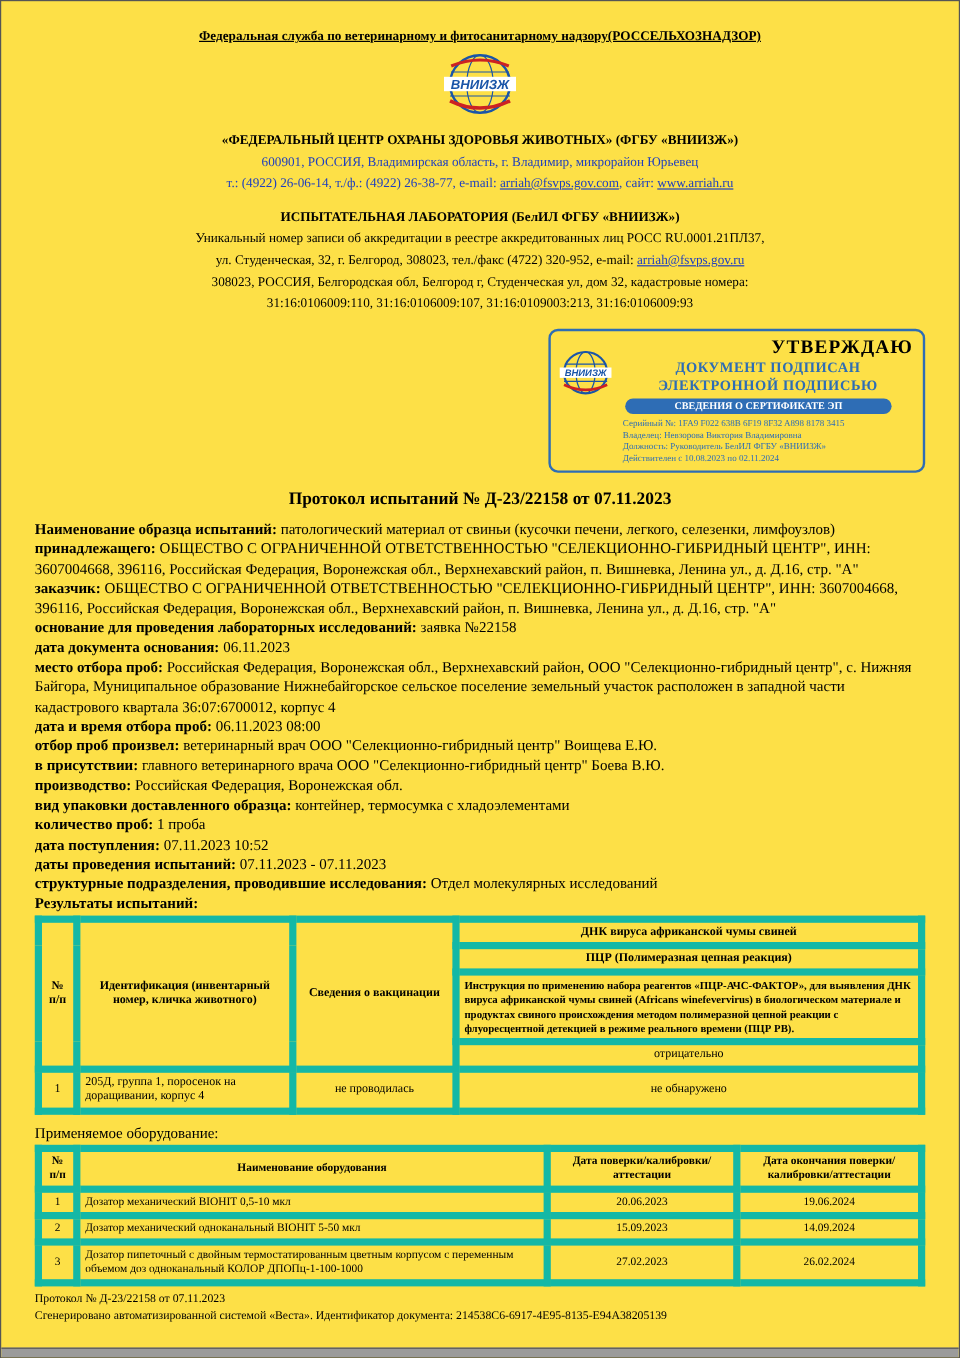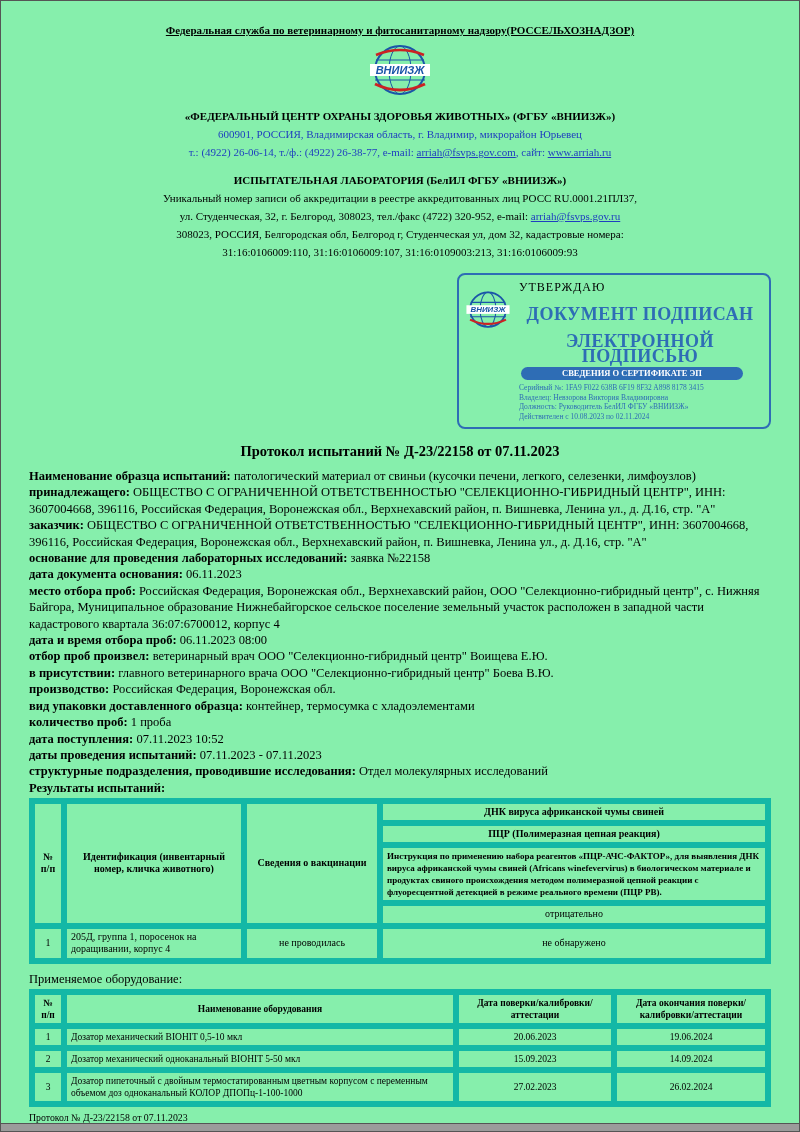--- a/index.html
+++ b/index.html
@@ -3,37 +3,37 @@
 <meta charset="utf-8">
 <style>
   :root{
     --link-blue:#1f3fbf;
     --stamp-blue:#2e6db5;
     --logo-blue:#1a55a8;
     --logo-red:#cc2222;
   }
   *{box-sizing:border-box;}
   body{margin:0;background:#8a8a8a;font-family:"Liberation Serif","DejaVu Serif",serif;color:#000;}
-  .page{width:800px;height:1132px;background:#86efac;border:1px solid #555;position:relative;
+  .page{width:800px;height:1132px;background:#fde047;border:1px solid #555;position:relative;
         padding:20px 28px 0 28px;overflow:hidden;}
   .bold{font-weight:bold;}
   .underline{text-decoration:underline;}
   .hline{font-size:11px;line-height:18px;text-align:center;}
   .blue{color:var(--link-blue);}
   a.link{color:var(--link-blue);text-decoration:underline;cursor:pointer;}
   .logo-wrap{text-align:center;margin:4px 0 2px 0;}
   .gap{height:10px;}
 
   
   .stamp{display:flex;gap:8px;width:314px;margin:12px 0 0 auto;border:2px solid var(--stamp-blue);
          border-radius:8px;padding:5px 8px 6px 6px;align-items:flex-start;}
   .stamp-logo{flex:0 0 auto;padding-top:10px;}
   .stamp-body{flex:1;}
-  .stamp-approve{font-weight:normal;font-size:12px;color:#000;text-align:left;letter-spacing:1px;}
-  .stamp-line{color:var(--stamp-blue);font-weight:bold;font-size:18px;line-height:15px;text-align:center;letter-spacing:0.5px;margin-top:12px;}
+  .stamp-approve{font-weight:bold;font-size:16px;color:#000;text-align:right;letter-spacing:1px;}
+  .stamp-line{color:var(--stamp-blue);font-weight:bold;font-size:12px;line-height:15px;text-align:center;letter-spacing:0.5px;}
   .stamp-banner{background:var(--stamp-blue);color:#fff;font-size:8.5px;line-height:11px;text-align:center;
                 border-radius:8px;padding:1px 4px;margin:3px 18px 3px 2px;font-weight:bold;}
   .stamp-small{color:var(--stamp-blue);font-size:7.5px;line-height:9.5px;}
 
   .doc-title{text-align:center;font-weight:bold;font-size:14.5px;margin:14px 0 8px 0;}
 
   .field{margin:0;font-size:12.5px;line-height:16.4px;}
   .field b{font-weight:bold;}
 
   table.tbl{width:100%;border-collapse:collapse;margin-top:2px;}

